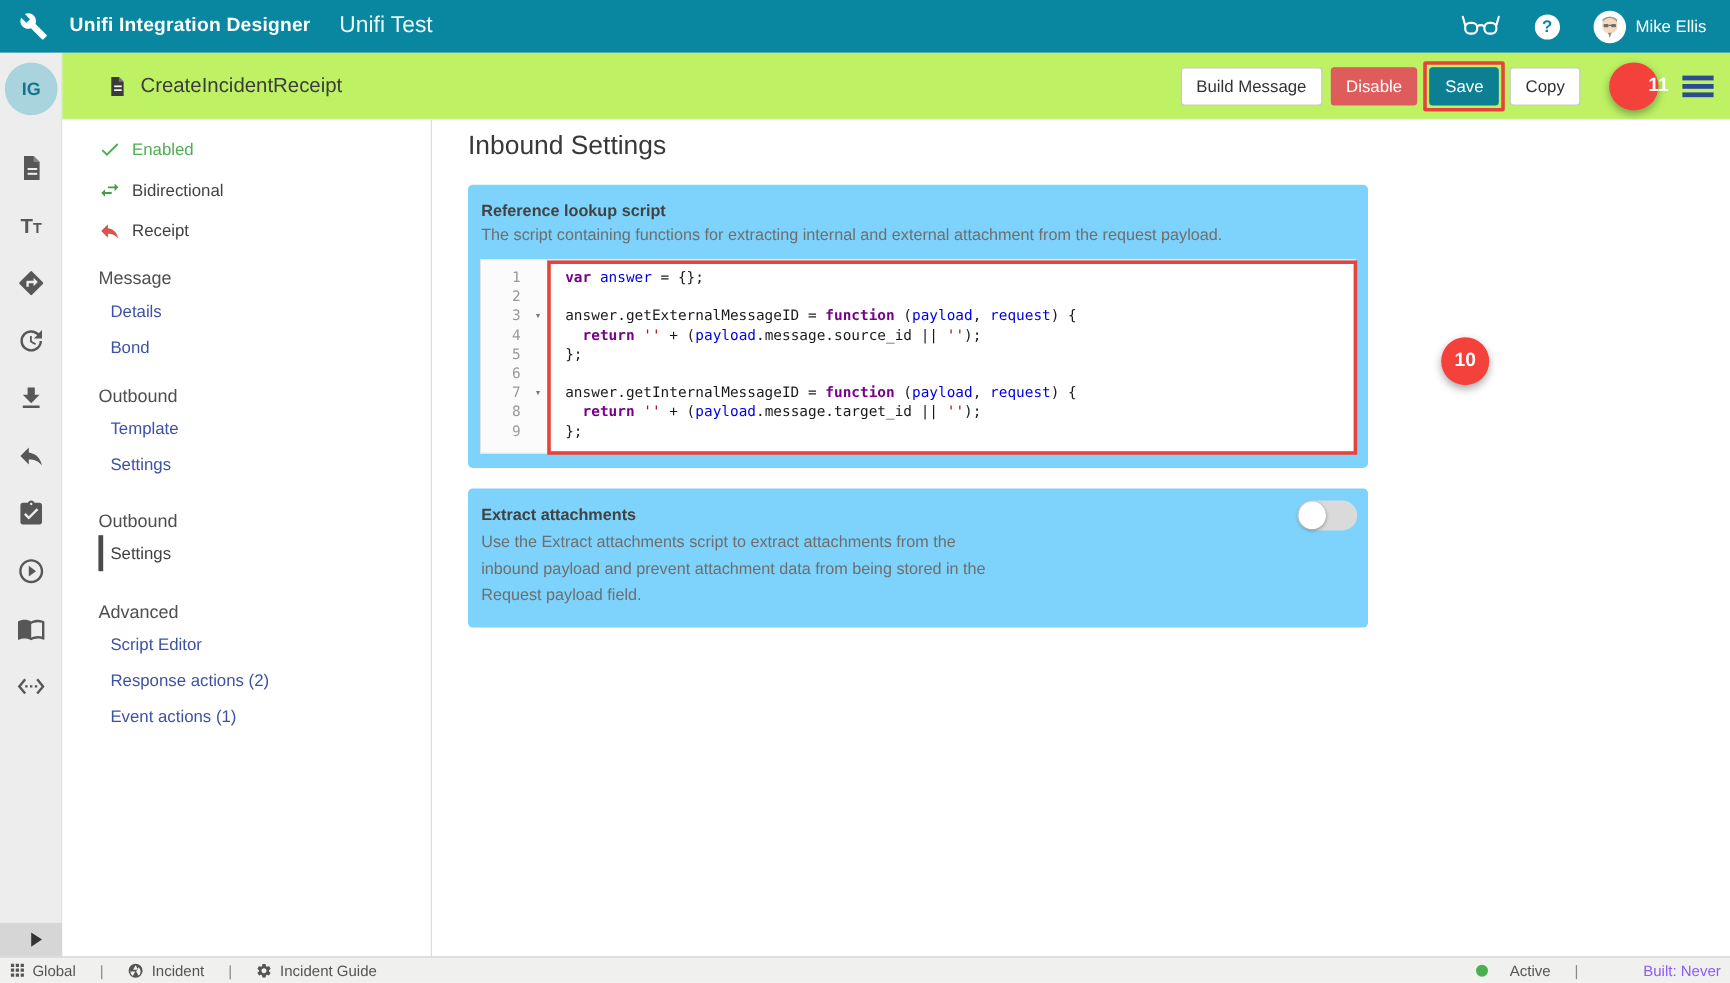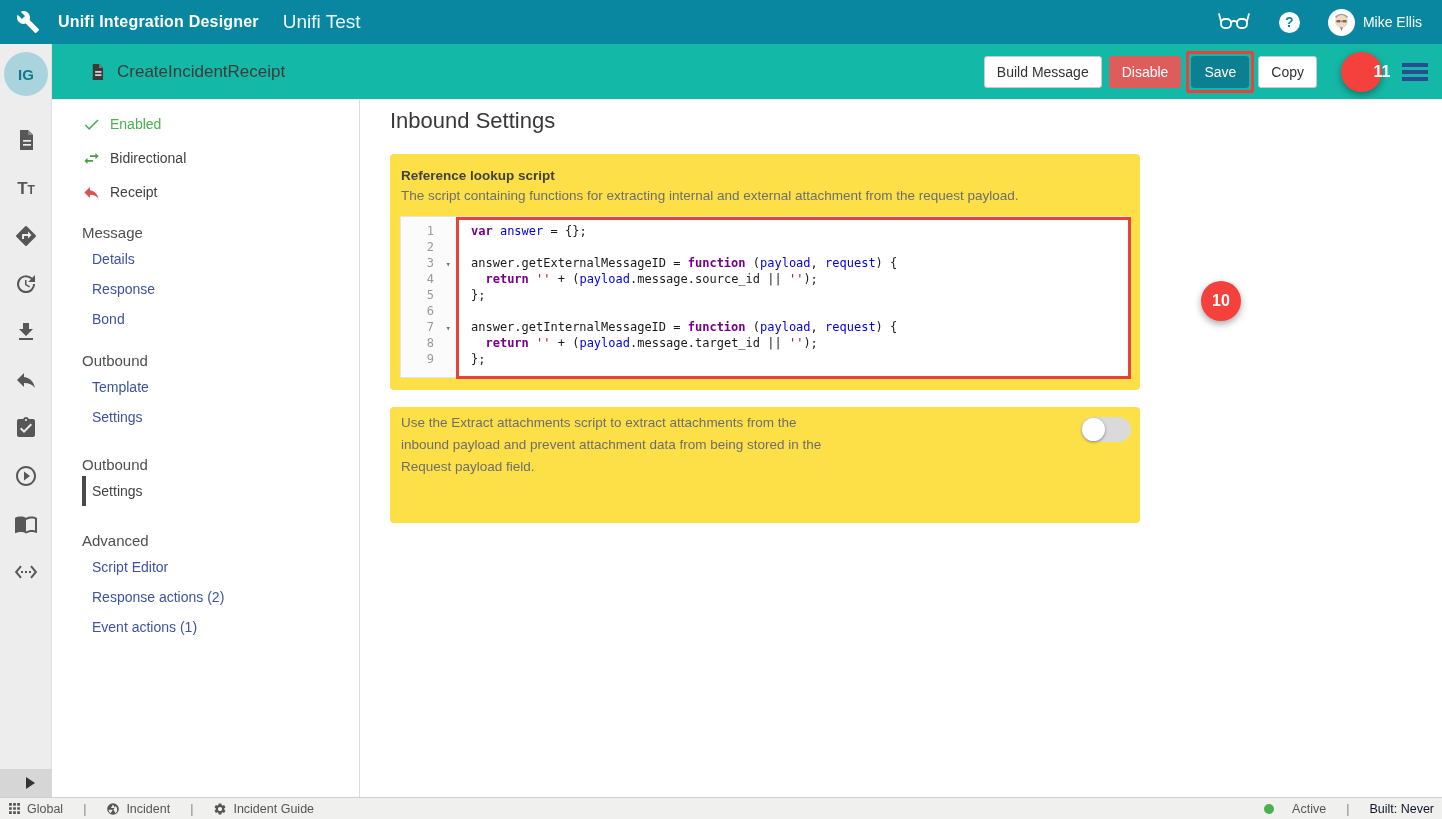--- a/index.html
+++ b/index.html
@@ -32,21 +32,21 @@
   .ric svg { width:24px; height:24px; fill:#575757; }
   .ric .tt { color:#575757; font-weight:bold; font-size:17px; line-height:1; }
   .ric .tt small { font-size:12px; }
   .rail-expand { position:absolute; bottom:0; left:0; width:52px; height:28px;
     background:#d6d6d6; display:flex; align-items:center; justify-content:center; cursor:pointer; }
   .rail-expand .tri { width:0; height:0; border-left:9px solid #333;
     border-top:6px solid transparent; border-bottom:6px solid transparent; margin-left:8px; }
 
   
   .toolbar { position:absolute; left:52px; top:44px; width:1390px; height:56px;
-    background:#14b8a6; border-bottom:1px solid #ececec; display:flex; align-items:center; }
+    background:#bef264; border-bottom:1px solid #ececec; display:flex; align-items:center; }
   .doc-icon { margin-left:36px; }
   .doc-title { font-size:17px; color:#3c3c3c; margin-left:10px; }
   .toolbar .spacer { flex:1; }
   .btn { height:32px; border-radius:3px; font-size:14px; padding:0 12px;
     display:flex; align-items:center; cursor:pointer; white-space:nowrap; }
   .btn-plain { background:#fff; border:1px solid #c9c9c9; color:#333; }
   .btn-danger { background:#df5c5c; border:1px solid #df5c5c; color:#fff; margin-left:7px; }
   .btn-teal { background:#0d7f93; border:1px solid #0d7f93; color:#fff; }
   .save-outline { border:3px solid #e8423c; padding:2px; margin-left:5px; border-radius:2px; }
   .btn-copy { margin-left:4px; }
@@ -66,21 +66,21 @@
   .stat-label { color:#424242; }
   .nav-section { margin-top:16px; }
   .nav-header { height:24px; color:#4f4f4f; font-size:15px; display:flex; align-items:center; }
   .nav-item { height:30px; display:flex; align-items:center; padding-left:10px;
     color:#3e52a3; cursor:pointer; }
   .nav-item.selected { color:#424242; border-left:4px solid #4a4a4a; padding-left:6px; cursor:default; }
 
   
   .main { position:absolute; left:360px; top:100px; width:1082px; height:697px; background:#fff; }
   .page-heading { position:absolute; left:30px; top:8px; font-size:22px; color:#383838; font-weight:500; }
-  .panel { position:absolute; left:30px; width:750px; background:#fde047; border-radius:4px; }
+  .panel { position:absolute; left:30px; width:750px; background:#7dd3fc; border-radius:4px; }
   .panel-ref { top:54px; height:236px; }
   .panel-ext { top:307px; height:116px; }
   .panel-title { font-weight:bold; font-size:13.5px; color:#424242; padding:14px 0 0 11px; }
   .panel-desc { font-size:13.5px; color:#6e6e6e; padding:5px 0 0 11px; }
   .panel-desc div { line-height:22px; }
 
   
   .editor { position:relative; margin:13px 0 0 10px; width:730px; height:162px;
     background:#fff; border:1px solid #e4e4e4;
     font-family:"DejaVu Sans Mono","Liberation Mono",monospace; font-size:12px; }
@@ -108,21 +108,21 @@
 
   
   .statusbar { position:absolute; left:0; bottom:0; width:1442px; height:22px;
     background:#f0f0ee; border-top:1px solid #cfcfcf; display:flex; align-items:center;
     font-size:12.5px; color:#555; padding:0 8px;gap:13px; }
   .statusbar .seg { display:flex; align-items:center; gap:6px; cursor:pointer; }
   .statusbar .sep { margin:0 7px; color:#888; cursor:default; }
   .statusbar svg { fill:#555; }
   .statusbar .spacer { flex:1; }
   .dot { width:10px; height:10px; border-radius:50%; background:#4caf50; margin-right:5px; }
-  .built { color:#0f172a; }
+  .built { color:#8b5cf6;margin-left:34px; }
 </style>
 </head>
 <body>
 
 <div class="topbar">
   <svg class="wrench" viewBox="0 0 24 24">
     <path fill="#ffffff" d="M22.7 19l-9.1-9.1c.9-2.3.4-5-1.5-6.9-2-2-5-2.4-7.4-1.3L9 6 6 9 1.6 4.7C.4 7.1.9 10.1 2.9 12.1c1.9 1.9 4.6 2.4 6.9 1.5l9.1 9.1c.4.4 1 .4 1.4 0l2.3-2.3c.5-.4.5-1.1.1-1.4z"></path>
   </svg>
   <span class="app-title">Unifi Integration Designer</span>
   <span class="app-sub">Unifi Test</span>
@@ -249,21 +249,20 @@
   <div class="stat">
     <svg viewBox="0 0 24 24">
         <path fill="#d9534f" d="M10 9V5l-7 7 7 7v-4.1c5 0 8.5 1.6 11 5.1-1-5-4-10-11-11z"></path>
       </svg>
     <span class="stat-label">Receipt</span>
   </div>
 
   <div class="nav-section">
     <div class="nav-header">Message</div>
     <div class="nav-item">Details</div>
-    <div class="nav-item">Response</div>
     <div class="nav-item">Bond</div>
   </div>
 
   <div class="nav-section" style="margin-top:14px;">
     <div class="nav-header">Outbound</div>
     <div class="nav-item">Template</div>
     <div class="nav-item">Settings</div>
   </div>
 
   <div class="nav-section" style="margin-top:20px;">
@@ -326,20 +325,21 @@
           <div class="cl">&nbsp;</div>
           <div class="cl"><span class="tk-pl">answer.getInternalMessageID = </span><span class="tk-kw">function</span><span class="tk-pl"> (</span><span class="tk-def">payload</span><span class="tk-pl">, </span><span class="tk-def">request</span><span class="tk-pl">) {</span></div>
           <div class="cl"><span class="tk-pl">  </span><span class="tk-kw">return</span><span class="tk-pl"> </span><span class="tk-str">''</span><span class="tk-pl"> + (</span><span class="tk-def">payload</span><span class="tk-pl">.message.target_id || </span><span class="tk-str">''</span><span class="tk-pl">);</span></div>
           <div class="cl"><span class="tk-pl">};</span></div>
         </div>
       <div class="code-annotation"></div>
     </div>
   </div>
 
   <div class="panel panel-ext">
+    <div class="panel-title">Extract attachments</div>
     <div class="panel-desc">
       <div>Use the Extract attachments script to extract attachments from the</div>
       <div>inbound payload and prevent attachment data from being stored in the</div>
       <div>Request payload field.</div>
     </div>
     <div class="toggle off">
       <div class="knob"></div>
     </div>
   </div>
 

